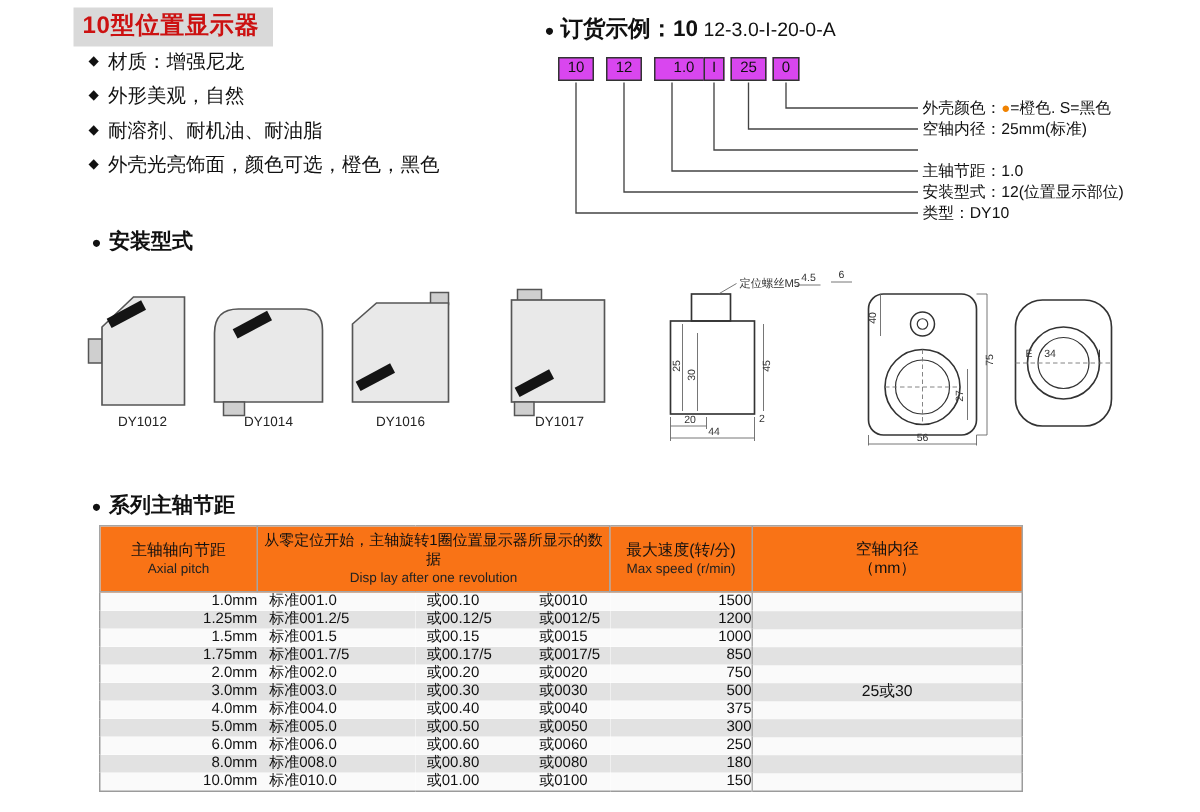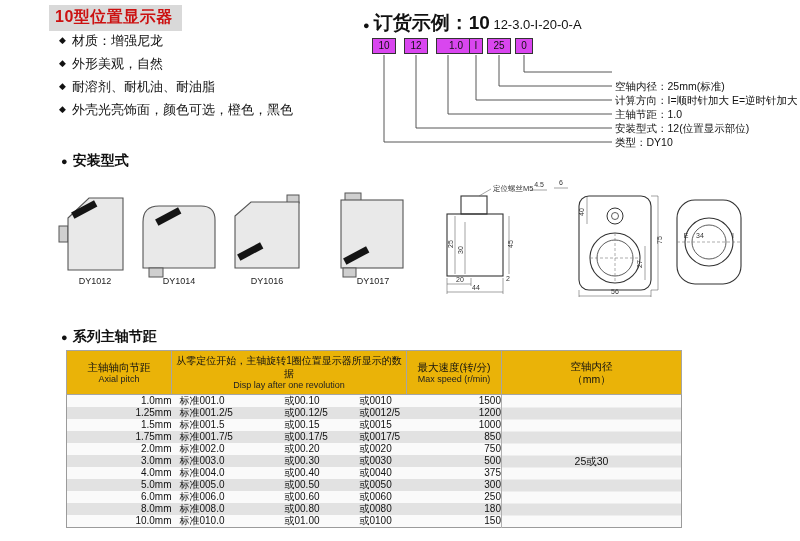--- a/index.html
+++ b/index.html
@@ -14,21 +14,21 @@
   .title-bar span { color:#cc1111; font-weight:bold; font-size:16px; letter-spacing:0.5px; }
 
   
   .features { position:absolute; left:18px; top:33px; width:300px; list-style:none; }
   .features li { display:flex; align-items:flex-start; font-size:13px; line-height:15px; margin-bottom:8px; }
   .features .diamond { font-size:9px; line-height:15px; margin-right:6px; }
 
   
   .ordering-title { position:absolute; left:322px; top:10px; font-size:13px; }
   .ordering-title .dot { font-size:11px; margin-right:4px; }
-  .ordering-title b { font-size:19px; }
+  .ordering-title b { font-size:15px; }
   .code-box { position:absolute; top:38px; height:16px; border:1px solid #333;
     font-size:10px; line-height:14px; text-align:center; background:#d946ef; }
   .leader-svg { position:absolute; left:0; top:0; width:800px; height:165px; pointer-events:none; }
   .callout { position:absolute; left:574px; height:14px; line-height:14px; font-size:10.5px; white-space:nowrap; }
   .callout .orange-dot { color:#f08200; font-size:10px; }
 
   
   .section-head { position:absolute; font-size:14px; font-weight:bold; }
   .section-head .dot { font-size:11px; margin-right:5px; font-weight:normal; }
   .head-mounting { left:20px; top:152px; }
@@ -37,21 +37,21 @@
   
   .drawings { position:absolute; left:0; top:176px; width:800px; height:150px; }
   .drawings svg { display:block; }
   .model-label { font-size:9px; fill:#222; }
   .dim-text { font-size:7px; fill:#333; }
   .screw-text { font-size:7.5px; fill:#333; }
 
   
   .pitch-table { position:absolute; left:25px; top:350px; border-collapse:collapse;
     table-layout:fixed; font-size:10px; border:1px solid #9b9b9b; }
-  .pitch-table th { background:#eab308; font-weight:normal; border:1px solid #a5a5a5;
+  .pitch-table th { background:#f97316; font-weight:normal; border:1px solid #a5a5a5;
     padding:3px 2px; text-align:center; vertical-align:middle; }
   .pitch-table th .cn { font-size:10.5px; line-height:13px; }
   .pitch-table th .en { font-size:9px; line-height:11px; color:#222; }
   .pitch-table tbody tr:nth-child(odd) { background:#fafafa; }
   .pitch-table tbody tr:nth-child(even) { background:#e2e2e2; }
   .pitch-table td { height:12px; line-height:12px; padding:0 0 0 8px; white-space:nowrap; overflow:hidden; }
   .pitch-table td.c0 { text-align:right; padding:0; }
   .pitch-table td.c4 { text-align:right; padding:0; }
   .pitch-table td.bore-cell { text-align:center; vertical-align:middle; padding:0;
     font-size:10.5px; border-left:1px solid #b0b0b0;
@@ -100,22 +100,22 @@
     <g stroke="#444" stroke-width="0.9" fill="none">
       <path d="M483,55 L483,72 L571,72"></path>
       <path d="M458,55 L458,86 L571,86"></path>
       <path d="M435,55 L435,100 L571,100"></path>
       <path d="M407,55 L407,114 L571,114"></path>
       <path d="M375,55 L375,128 L571,128"></path>
       <path d="M343,55 L343,142 L571,142"></path>
     </g>
   </svg>
 
+  <div class="callout" style="top:65px;"><span>外壳颜色：</span><span class="orange-dot">●</span><span>=橙色.  S=黑色</span></div>
   <div class="callout" style="top:79px;">空轴内径：25mm(标准)</div>
-  <div class="callout" style="top:93px;">计算方向：I=顺时针加大  E=逆时针加大</div>
   <div class="callout" style="top:107px;">主轴节距：1.0</div>
   <div class="callout" style="top:121px;">安装型式：12(位置显示部位)</div>
   <div class="callout" style="top:135px;">类型：DY10</div>
 
   <div class="section-head head-mounting">
     <span class="dot">●</span><span>安装型式</span>
   </div>
 
   <div class="drawings">
     <svg width="800" height="150" viewBox="0 0 800 150">

